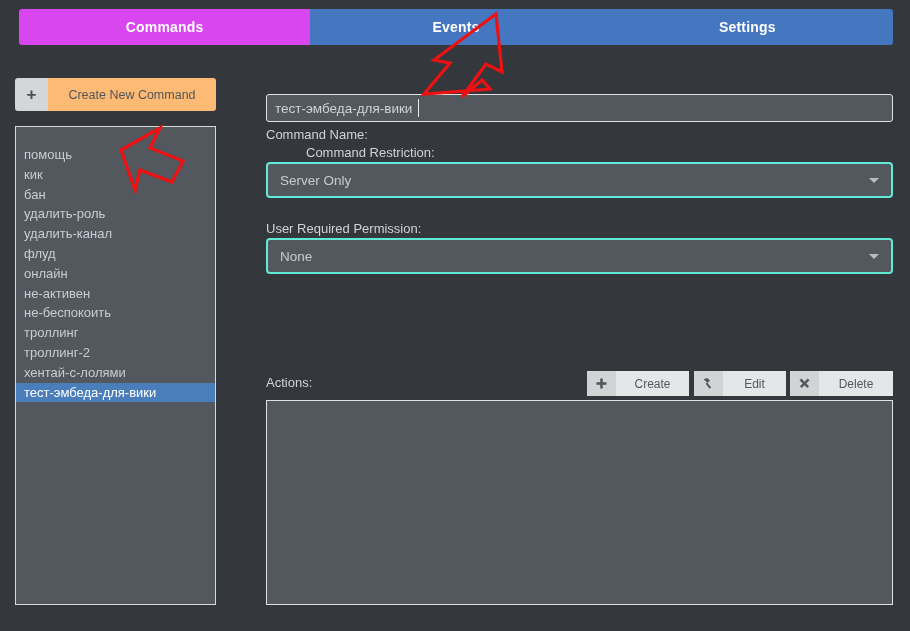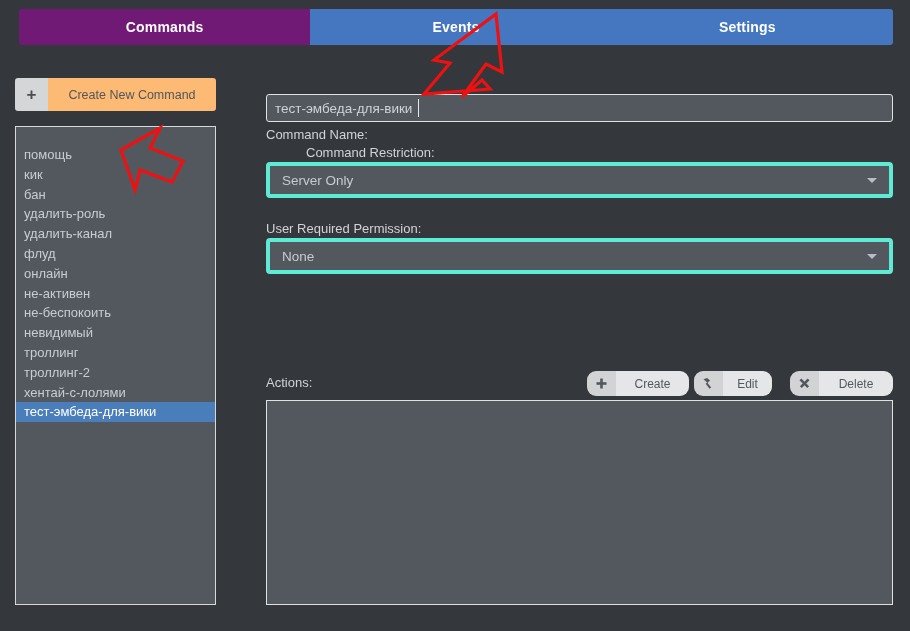--- a/index.html
+++ b/index.html
@@ -36,21 +36,21 @@
     justify-content: center;
     background: #4577c0;
     color: #ffffff;
     font-size: 14px;
     font-weight: bold;
     letter-spacing: 0.2px;
     cursor: pointer;
     user-select: none;
   }
   .tab.selected {
-    background: #701a75;
+    background: #d946ef;
   }
 
   
   .create-btn {
     position: absolute;
     left: 15px;
     top: 78px;
     width: 201px;
     height: 33px;
     display: flex;
@@ -141,21 +141,21 @@
     height: 18px;
     background: #e6e8ea;
   }
 
   .dropdown {
     position: absolute;
     left: 266px;
     width: 627px;
     height: 36px;
     background: #53585f;
-    border: 4px solid #5eead4;
+    border: 2px solid #5eead4;
     border-radius: 4px;
     display: flex;
     align-items: center;
     cursor: pointer;
     user-select: none;
   }
   .dd-restr { top: 162px; }
   .dd-perm  { top: 238px; }
   .dropdown .dd-value {
     flex: 1;
@@ -176,21 +176,21 @@
     border-right: 5px solid transparent;
     border-top: 5px solid #b9bdc2;
   }
 
   
   .act-btn {
     position: absolute;
     top: 371px;
     height: 25px;
     display: flex;
-    border-radius: 9px;
+    border-radius: 0;
     overflow: hidden;
     cursor: pointer;
     user-select: none;
   }
   .act-btn .icon-cell {
     width: 29px;
     background: #d1d3d5;
     display: flex;
     align-items: center;
     justify-content: center;
@@ -203,21 +203,21 @@
     flex: 1;
     background: #e4e6e8;
     display: flex;
     align-items: center;
     justify-content: center;
     color: #54585e;
     font-size: 12px;
     padding: 0 12px;
   }
   .btn-create { left: 587px; width: 102px; }
-  .btn-edit   { left: 694px; width: 78px;  }
+  .btn-edit   { left: 694px; width: 92px;  }
   .btn-delete { left: 790px; width: 103px; }
 
   .actions-panel {
     position: absolute;
     left: 266px;
     top: 400px;
     width: 627px;
     height: 205px;
     background: #53585f;
     border: 1px solid #dfe1e3;
@@ -256,21 +256,20 @@
 <div class="cmd-list" id="cmd-list">
     <div class="cmd-item">помощь</div>
     <div class="cmd-item">кик</div>
     <div class="cmd-item">бан</div>
     <div class="cmd-item">удалить-роль</div>
     <div class="cmd-item">удалить-канал</div>
     <div class="cmd-item">флуд</div>
     <div class="cmd-item">онлайн</div>
     <div class="cmd-item">не-активен</div>
     <div class="cmd-item">не-беспокоить</div>
-    <div class="cmd-item">невидимый</div>
     <div class="cmd-item">троллинг</div>
     <div class="cmd-item">троллинг-2</div>
     <div class="cmd-item">хентай-с-лолями</div>
     <div class="cmd-item selected">тест-эмбеда-для-вики</div>
   </div>
 
 <div class="field-label lbl-name">Command Name:</div>
 <input class="text-input" type="text" id="command-name-input" value="тест-эмбеда-для-вики" style="">
 <div class="caret"></div>
 

